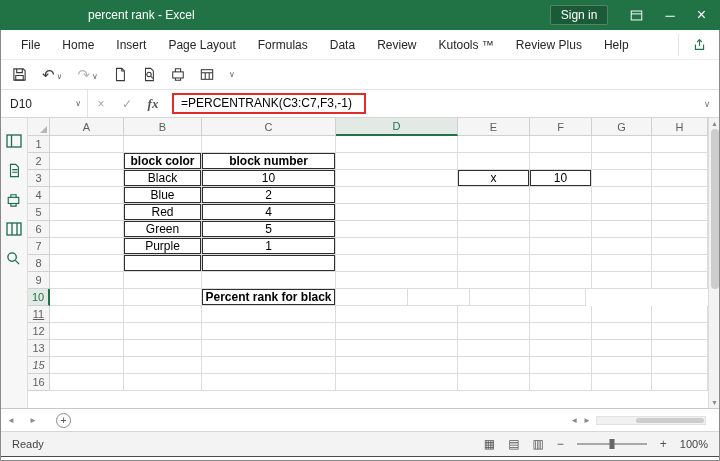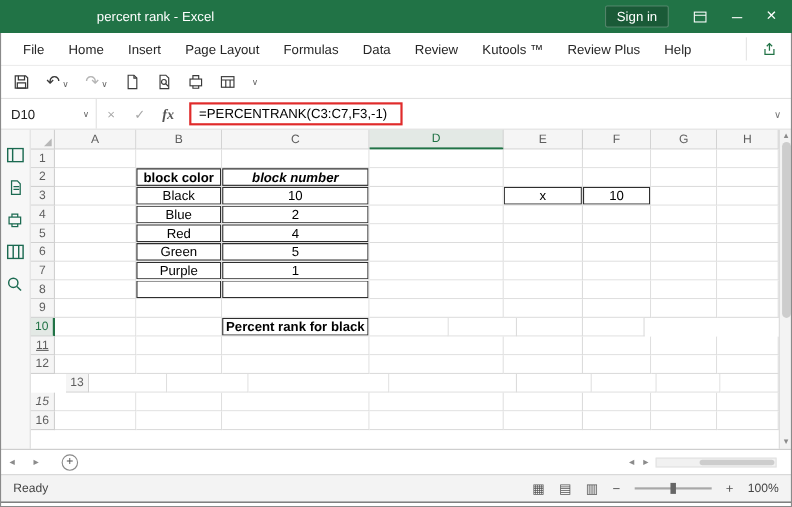--- a/index.html
+++ b/index.html
@@ -278,21 +278,21 @@
             <div class="cell" style="width: 122px;"></div>
             <div class="cell" style="width: 72px;"></div>
             <div class="cell" style="width: 62px;"></div>
             <div class="cell" style="width: 60px;"></div>
             <div class="cell" style="width: 56px;"></div>
           </div>
           <div class="grid-row">
             <div class="rowhdr" style="width: 22px;">2</div>
             <div class="cell" style="width: 74px;"></div>
             <div class="cell bold boxed" style="width: 78px;">block color</div>
-            <div class="cell bold boxed" style="width: 134px; font-style: italic;">block number</div>
+            <div class="cell bold boxed" style="width: 134px;">block number</div>
             <div class="cell" style="width: 122px;"></div>
             <div class="cell" style="width: 72px;"></div>
             <div class="cell" style="width: 62px;"></div>
             <div class="cell" style="width: 60px;"></div>
             <div class="cell" style="width: 56px;"></div>
           </div>
           <div class="grid-row">
             <div class="rowhdr" style="width: 22px;">3</div>
             <div class="cell" style="width: 74px;"></div>
             <div class="cell boxed" style="width: 78px;">Black</div>
@@ -395,21 +395,21 @@
             <div class="cell" style="width: 74px;"></div>
             <div class="cell" style="width: 78px;"></div>
             <div class="cell" style="width: 134px;"></div>
             <div class="cell" style="width: 122px;"></div>
             <div class="cell" style="width: 72px;"></div>
             <div class="cell" style="width: 62px;"></div>
             <div class="cell" style="width: 60px;"></div>
             <div class="cell" style="width: 56px;"></div>
           </div>
           <div class="grid-row">
-            <div class="rowhdr" style="width: 22px; margin-left: 32px;">13</div>
+            <div class="rowhdr" style="width: 22px;">13</div>
             <div class="cell" style="width: 74px;"></div>
             <div class="cell" style="width: 78px;"></div>
             <div class="cell" style="width: 134px;"></div>
             <div class="cell" style="width: 122px;"></div>
             <div class="cell" style="width: 72px;"></div>
             <div class="cell" style="width: 62px;"></div>
             <div class="cell" style="width: 60px;"></div>
             <div class="cell" style="width: 56px;"></div>
           </div>
           <div class="grid-row">

